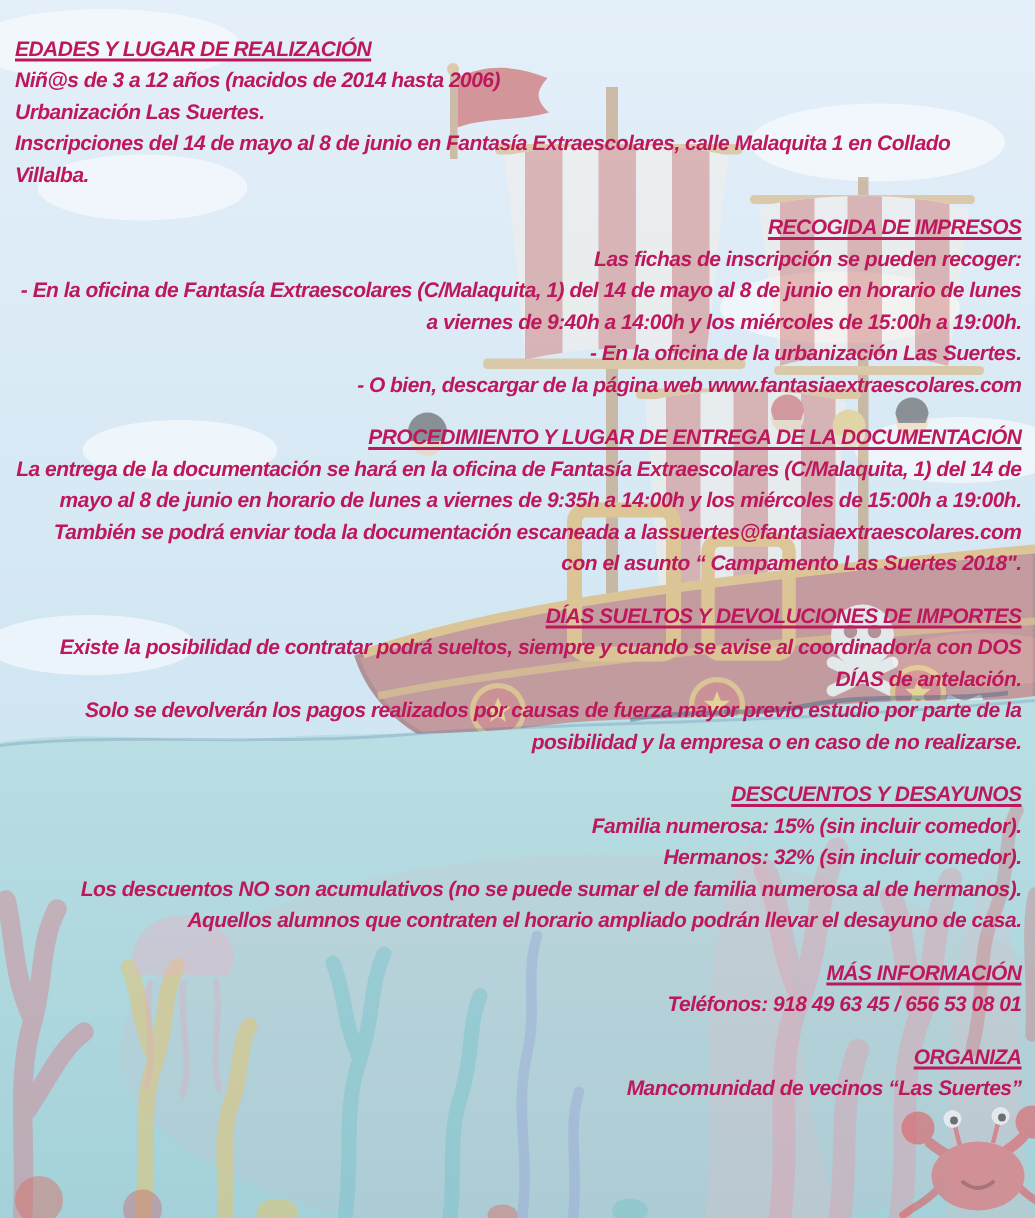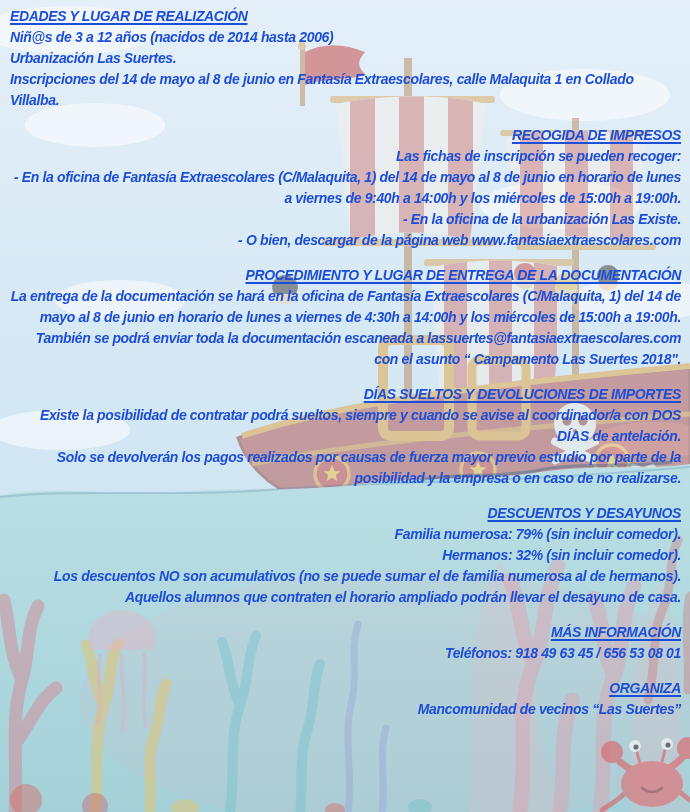--- a/index.html
+++ b/index.html
@@ -1,25 +1,25 @@
 <!DOCTYPE html>
 <html><head>
 <meta charset="utf-8">
 <style>
   html,body{margin:0;padding:0;}
   body{width:690px;height:812px;overflow:hidden;background:#ffffff;}
   .page{position:relative;width:690px;height:812px;overflow:hidden;}
   .bg{position:absolute;inset:0;width:690px;height:812px;display:block;}
   .content{
     position:absolute;inset:0;z-index:2;
-    padding:6px 9px 0 10px;
+    padding:22px 9px 0 10px;
     font-family:"Liberation Sans","DejaVu Sans",sans-serif;
     font-weight:700;font-style:italic;
     font-size:14px;line-height:21px;letter-spacing:-0.35px;
-    color:#1d4ed8;
+    color:#be185d;
   }
   section{margin:0;}
   section + section{margin-top:14px;text-align:right;}
   h2{
     margin:0;font-size:14px;line-height:21px;font-weight:700;font-style:italic;
     text-decoration:underline;text-decoration-thickness:1.5px;text-underline-offset:2px;
   }
   p{margin:0;}
   .indent{padding-left:5px;margin-left:17px;}
 </style>
@@ -209,39 +209,39 @@
       <h2>EDADES Y LUGAR DE REALIZACIÓN</h2>
       <p>Niñ@s de 3 a 12 años (nacidos de 2014 hasta 2006)</p>
       <p>Urbanización Las Suertes.</p>
       <p>Inscripciones del 14 de mayo al 8 de junio en Fantasía Extraescolares, calle Malaquita 1 en Collado Villalba.</p>
     </section>
 
     <section>
       <h2>RECOGIDA DE IMPRESOS</h2>
       <p>Las fichas de inscripción se pueden recoger:</p>
       <p>- En la oficina de Fantasía Extraescolares (C/Malaquita, 1) del 14 de mayo al 8 de junio en horario de lunes a viernes de 9:40h a 14:00h y los miércoles de 15:00h a 19:00h.</p>
-      <p>- En la oficina de la urbanización Las Existe.</p>
+      <p>- En la oficina de la urbanización Las Suertes.</p>
       <p>- O bien, descargar de la página web www.fantasiaextraescolares.com</p>
     </section>
 
     <section>
       <h2>PROCEDIMIENTO Y LUGAR DE ENTREGA DE LA DOCUMENTACIÓN</h2>
-      <p>La entrega de la documentación se hará en la oficina de Fantasía Extraescolares (C/Malaquita, 1) del 14 de mayo al 8 de junio en horario de lunes a viernes de 4:30h a 14:00h y los miércoles de 15:00h a 19:00h.</p>
+      <p>La entrega de la documentación se hará en la oficina de Fantasía Extraescolares (C/Malaquita, 1) del 14 de mayo al 8 de junio en horario de lunes a viernes de 9:35h a 14:00h y los miércoles de 15:00h a 19:00h.</p>
       <p>También se podrá enviar toda la documentación escaneada a lassuertes@fantasiaextraescolares.com con el asunto “ Campamento Las Suertes 2018".</p>
     </section>
 
     <section>
       <h2>DÍAS SUELTOS Y DEVOLUCIONES DE IMPORTES</h2>
       <p>Existe la posibilidad de contratar podrá sueltos, siempre y cuando se avise al coordinador/a con DOS DÍAS de antelación.</p>
       <p>Solo se devolverán los pagos realizados por causas de fuerza mayor previo estudio por parte de la posibilidad y la empresa o en caso de no realizarse.</p>
     </section>
 
     <section>
       <h2>DESCUENTOS Y DESAYUNOS</h2>
-      <p>Familia numerosa: 79% (sin incluir comedor).</p>
+      <p>Familia numerosa: 15% (sin incluir comedor).</p>
       <p>Hermanos: 32% (sin incluir comedor).</p>
       <p>Los descuentos NO son acumulativos (no se puede sumar el de familia numerosa al de hermanos).</p>
       <p>Aquellos alumnos que contraten el horario ampliado podrán llevar el desayuno de casa.</p>
     </section>
 
     <section>
       <h2>MÁS INFORMACIÓN</h2>
       <p>Teléfonos: 918 49 63 45 / 656 53 08 01</p>
     </section>
 

